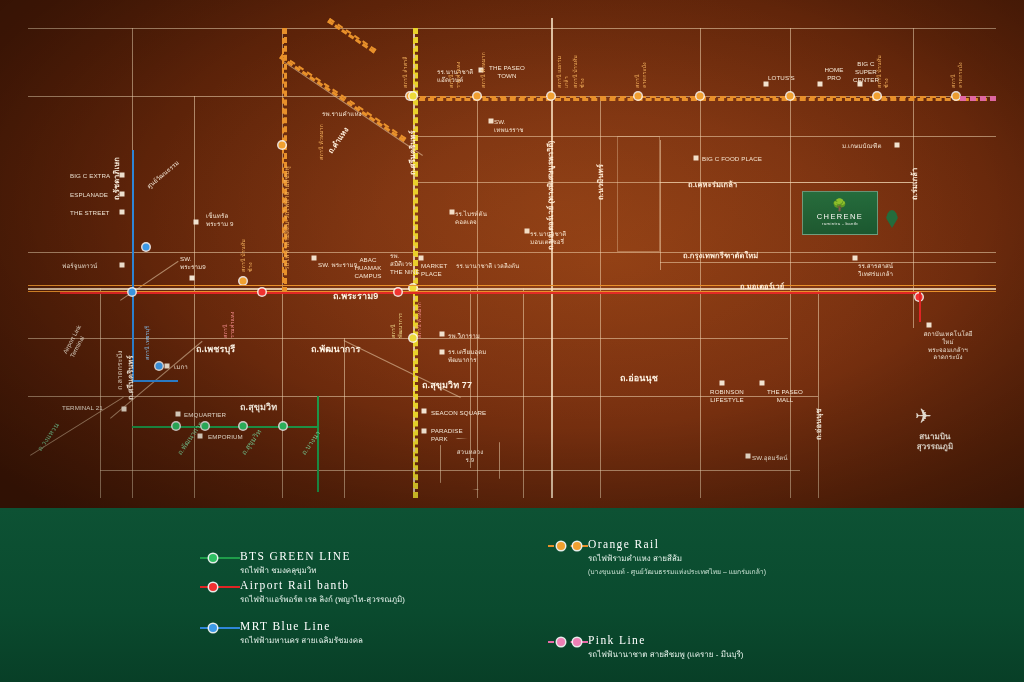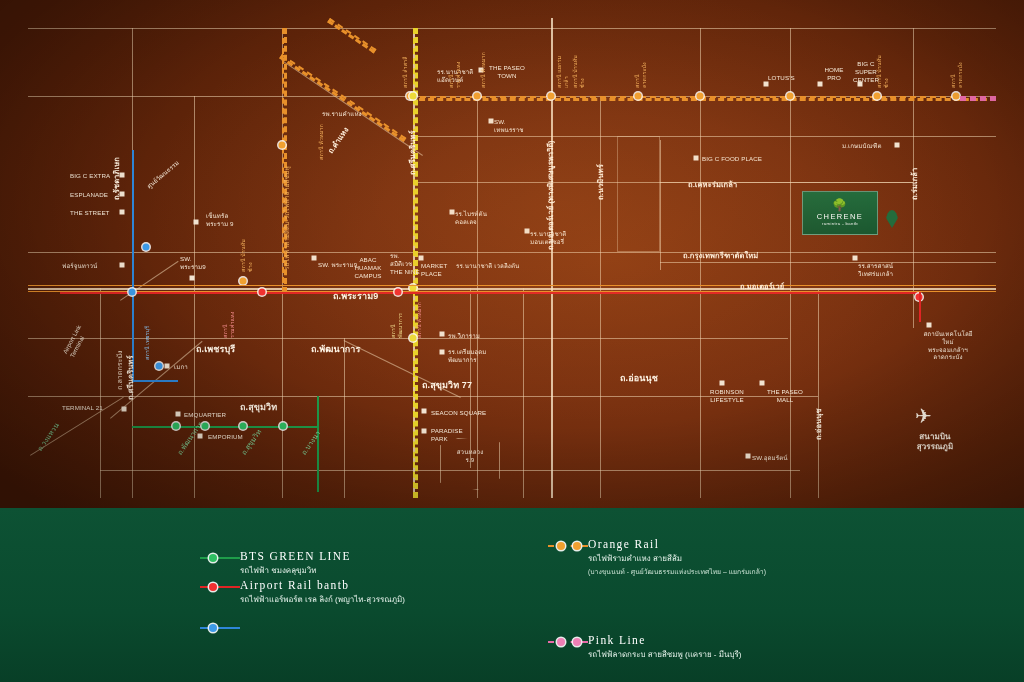--- a/index.html
+++ b/index.html
@@ -364,20 +364,24 @@
         <div class="lg-title">Airport Rail bantb</div>
         <div class="lg-sub">รถไฟฟ้าแอร์พอร์ต เรล ลิงก์ (พญาไท-สุวรรณภูมิ)</div>
       </div>
     </div>
 
     <div class="legend-row" style="left:200px; top:112px;">
       <div class="lg-line">
         <i style="border-color:#2e86d8;"></i>
           <b class="l" style="background:#3d9ae8;"></b>
       </div>
+      <div class="lg-txt">
+        <div class="lg-title">MRT Blue Line</div>
+        <div class="lg-sub">รถไฟฟ้ามหานคร สายเฉลิมรัชมงคล</div>
+      </div>
     </div>
 
     <div class="legend-row" style="left:548px; top:30px;">
       <div class="lg-line">
         <i style="border-color:#e8902a; border-top-style:dashed;"></i>
           <b class="l" style="background:#f0a030;"></b>
           <b class="r" style="background:#f0a030;"></b>
       </div>
       <div class="lg-txt">
         <div class="lg-title">Orange Rail</div>
@@ -388,19 +392,19 @@
 
 
     <div class="legend-row" style="left:548px; top:126px;">
       <div class="lg-line">
         <i style="border-color:#e86ba8; border-top-style:dashed;"></i>
           <b class="l" style="background:#ef7fb5;"></b>
           <b class="r" style="background:#ef7fb5;"></b>
       </div>
       <div class="lg-txt">
         <div class="lg-title">Pink Line</div>
-        <div class="lg-sub">รถไฟฟ้ลาดกระบ สายสีชมพู (แคราย - มีนบุรี)</div>
+        <div class="lg-sub">รถไฟฟ้นานาชาต สายสีชมพู (แคราย - มีนบุรี)</div>
       </div>
     </div>
 
   </div>
 
 </div>
 
 </body></html>

